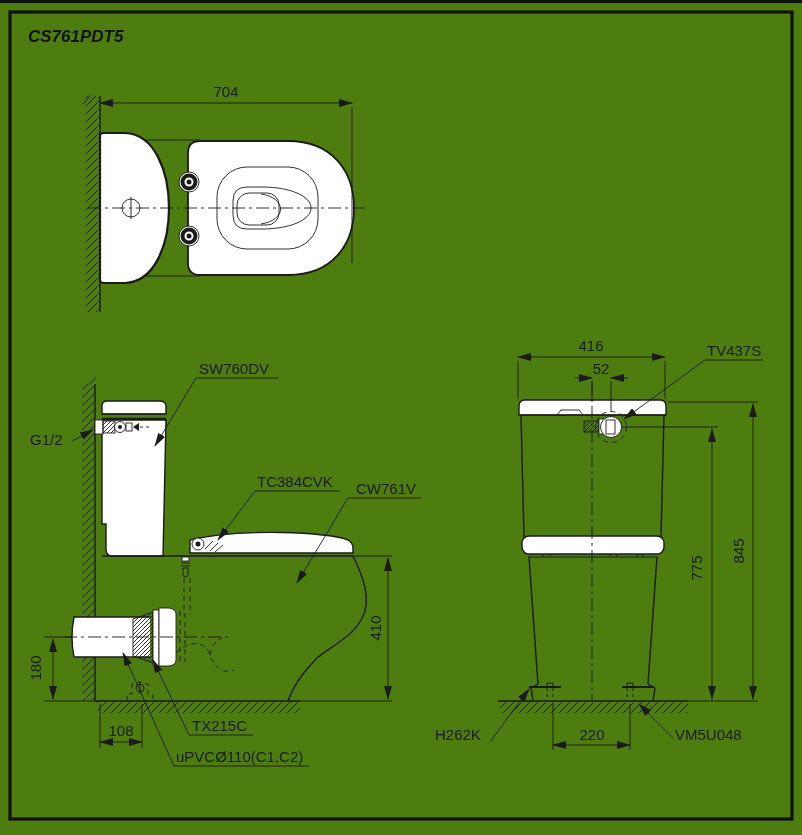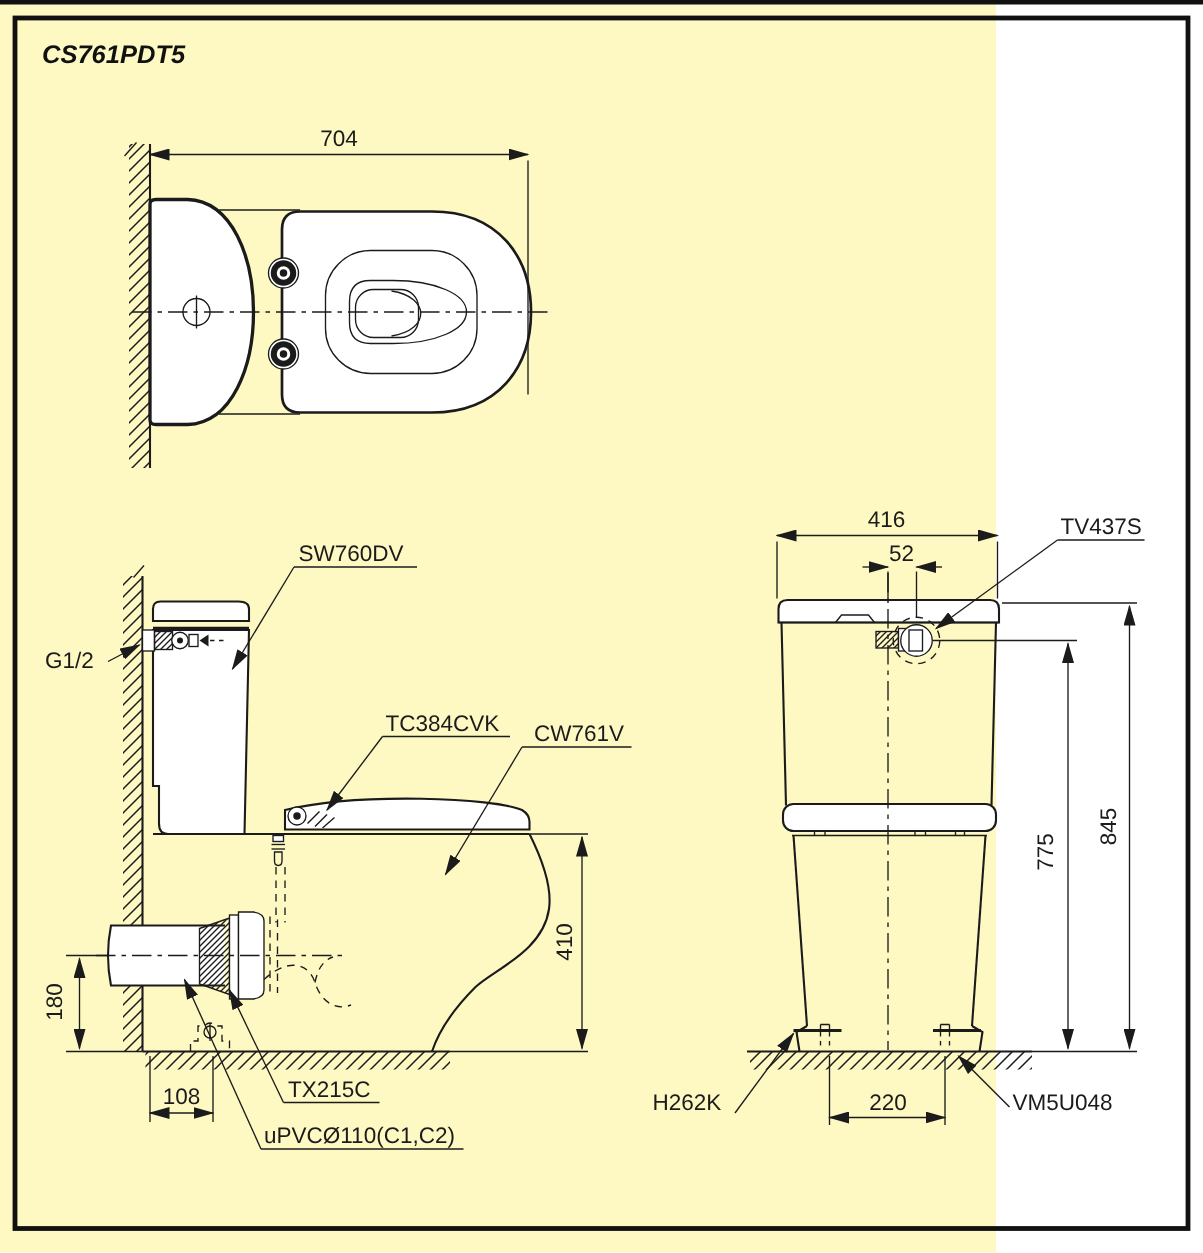--- a/index.html
+++ b/index.html
@@ -1,16 +1,16 @@
 <!DOCTYPE html>
 <html><head>
 <meta charset="utf-8">
 <style>
   html,body{margin:0;padding:0;background:#ffffff;}
-  .page{width:664px;height:835px;position:relative;background:#fef9c3;}
+  .page{width:802px;height:835px;position:relative;background:#4d7c0f;}
   svg{display:block;}
   .thin{stroke:#1b1b1b;stroke-width:0.9;fill:none;}
   .med{stroke:#1b1b1b;stroke-width:1.4;fill:none;}
   .bold{stroke:#1b1b1b;stroke-width:1.8;fill:none;}
   .thick{stroke:#1b1b1b;stroke-width:2.2;fill:none;}
   .fillw{fill:#ffffff;}
   .dash{stroke-dasharray:5 4;}
   .dashf{stroke-dasharray:3 3;}
   .cdash{stroke-dasharray:13 4 3 4;}
   .txt{font:15px "Liberation Sans","DejaVu Sans",sans-serif;fill:#1b1b1b;}

